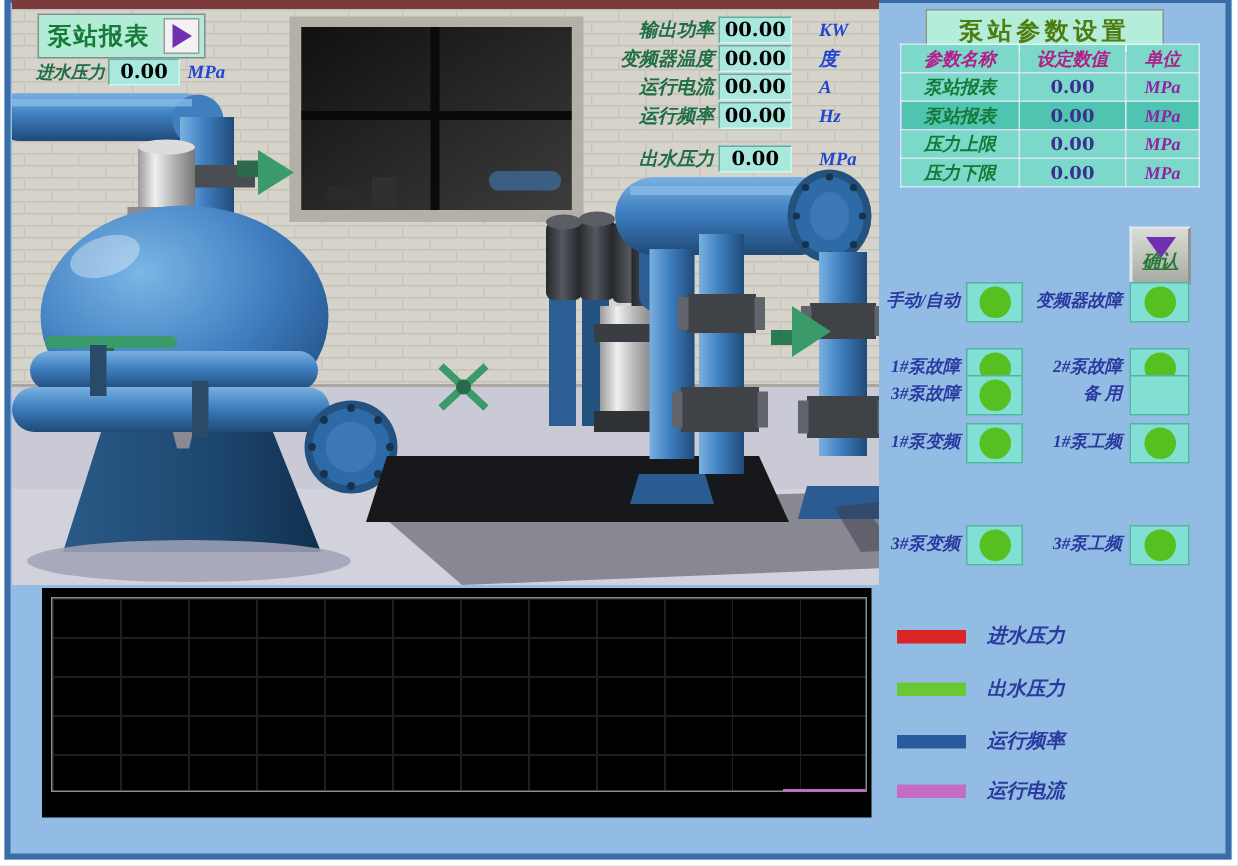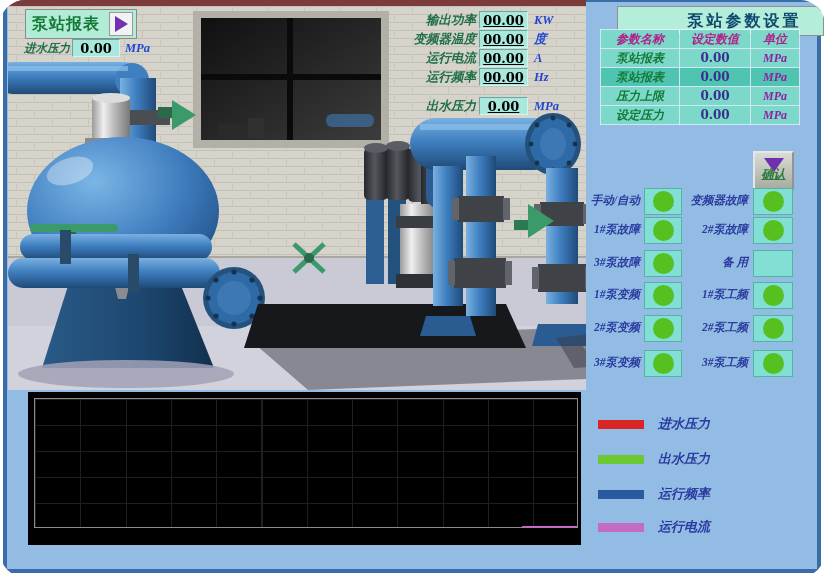--- a/index.html
+++ b/index.html
@@ -1,42 +1,42 @@
 <!DOCTYPE html>
 <html><head>
 <meta charset="utf-8">
 <style>
   html,body{margin:0;padding:0;background:#ffffff;}
   #screen{position:relative;width:825px;height:577px;background:#ffffff;overflow:hidden;
-          font-family:"Liberation Serif",serif;border-radius:25px;}
+          font-family:"Liberation Serif",serif;}
   .app-bg{position:absolute;left:3px;top:0;width:818px;height:573px;background:#92bce4;
           border:4px solid #3a6ca8;border-top-width:2px;box-sizing:border-box;}
   
   .scene{position:absolute;left:8px;top:6px;width:578px;height:384px;background:#d6d3cb;overflow:hidden;}
   .top-stripe{position:absolute;left:8px;top:0;width:578px;height:6px;background:#7b3b3b;}
   
   .btn-report{position:absolute;left:25px;top:9px;width:112px;height:30px;background:#b2ecd6;
       border:1px solid #8a8a8a;display:flex;align-items:center;justify-content:space-between;
       padding:0 3px 0 6px;box-sizing:border-box;cursor:pointer;}
   .btn-report .lbl{font-size:16px;font-weight:bold;color:#157a38;letter-spacing:1px;}
   .play-box{width:22px;height:22px;background:#f2f2f2;border:1px solid #999;display:flex;align-items:center;justify-content:center;}
   .play-tri{width:0;height:0;border-left:13px solid #7030b0;border-top:8px solid transparent;border-bottom:8px solid transparent;}
   .field-row{position:absolute;display:flex;align-items:center;}
   .hmi-label{font-style:italic;font-weight:bold;color:#1e6e46;font-size:12.5px;white-space:nowrap;}
   .hmi-unit{font-style:italic;font-weight:bold;color:#2346d0;font-size:12.5px;white-space:nowrap;}
   .val-box{background:#a9e9dd;border:1px solid #6aa79c;border-right-color:#d2f6ef;border-bottom-color:#d2f6ef;
       color:#000;font-family:"DejaVu Serif",serif;font-weight:bold;font-size:13px;
       display:flex;align-items:center;justify-content:center;box-sizing:border-box;}
   .readout{position:absolute;left:404px;display:flex;align-items:center;}
   .readout .hmi-label{display:inline-block;width:72px;text-align:right;margin-right:3px;font-family:Liberation Serif, serif;}
-  .readout .val-box{width:49px;height:18px;margin-right:6px;text-decoration:underline;}
+  .readout .val-box{width:49px;height:18px;margin-right:18px;}
   
   .panel-title{position:absolute;left:617px;top:6px;width:157px;height:28px;background:#b4edd9;
       border:1px solid #909090;display:flex;align-items:center;justify-content:center;
-      font-size:16px;font-weight:bold;color:#0c4a6e;letter-spacing:3px;padding-left:48px;}
+      font-size:16px;font-weight:bold;color:#4d7c0f;letter-spacing:3px;}
   table.params{position:absolute;left:600px;top:29px;width:196px;border-collapse:collapse;table-layout:fixed;
       border:1px solid #8f8f8f;font-size:12px;}
   table.params td,table.params th{border:1px solid rgba(255,255,255,.6);text-align:center;padding:0;height:18px;overflow:hidden;white-space:nowrap;}
   table.params tr.hdr{height:19px;background:#7cd8c8;}
   table.params tr.lt{background:#7cd8c8;}
   table.params tr.dk{background:#4fc4b0;}
   .c-hdr{color:#b0208a;font-weight:bold;font-style:italic;}
   .c-name{color:#157a38;font-weight:bold;font-style:italic;}
   .c-val{color:#3a2f8f;font-weight:bold;font-family:"DejaVu Serif",serif;}
   .c-unit{color:#8f22a5;font-weight:bold;font-style:italic;}
@@ -316,21 +316,21 @@
       <td class="c-name">泵站报表</td>
       <td class="c-val">0.00</td>
       <td class="c-unit">MPa</td>
     </tr>
     <tr class="lt">
       <td class="c-name">压力上限</td>
       <td class="c-val">0.00</td>
       <td class="c-unit">MPa</td>
     </tr>
     <tr class="lt">
-      <td class="c-name">设定压力</td>
+      <td class="c-name">压力下限</td>
       <td class="c-val">0.00</td>
       <td class="c-unit">MPa</td>
     </tr>
   </tbody>
     </table>
 
   <div class="btn-confirm">
     <span class="confirm-tri"></span>
     <span class="lbl">确认</span>
   </div>
@@ -339,21 +339,21 @@
     <div class="s-row" style="top:2px;">
       <span class="s-lab l1">手动/自动</span>
       <span class="ind i1 led-on">
           <span class="dot" style="background: rgb(85, 192, 32);"></span>
         </span>
       <span class="s-lab l2">变频器故障</span>
       <span class="ind i2 led-on">
           <span class="dot" style="background: rgb(85, 192, 32);"></span>
         </span>
     </div>
-    <div class="s-row" style="top:31px;text-decoration:underline;">
+    <div class="s-row" style="top:46px;text-decoration:underline;">
       <span class="s-lab l1">1#泵故障</span>
       <span class="ind i1 led-on">
           <span class="dot" style="background: rgb(85, 192, 32);"></span>
         </span>
       <span class="s-lab l2">2#泵故障</span>
       <span class="ind i2 led-on">
           <span class="dot" style="background: rgb(85, 192, 32);"></span>
         </span>
     </div>
     <div class="s-row" style="top:64px;">
@@ -363,30 +363,20 @@
         </span>
       <span class="s-lab l2">备  用</span>
       <span class="ind i2"></span>
     </div>
     <div class="s-row" style="top:96px;">
       <span class="s-lab l1">1#泵变频</span>
       <span class="ind i1 led-on">
           <span class="dot" style="background: rgb(85, 192, 32);"></span>
         </span>
       <span class="s-lab l2">1#泵工频</span>
-      <span class="ind i2 led-on">
-          <span class="dot" style="background: rgb(85, 192, 32);"></span>
-        </span>
-    </div>
-    <div class="s-row" style="top:129px;">
-      <span class="s-lab l1">2#泵变频</span>
-      <span class="ind i1 led-on">
-          <span class="dot" style="background: rgb(85, 192, 32);"></span>
-        </span>
-      <span class="s-lab l2">2#泵工频</span>
       <span class="ind i2 led-on">
           <span class="dot" style="background: rgb(85, 192, 32);"></span>
         </span>
     </div>
     <div class="s-row" style="top:164px;">
       <span class="s-lab l1">3#泵变频</span>
       <span class="ind i1 led-on">
           <span class="dot" style="background: rgb(85, 192, 32);"></span>
         </span>
       <span class="s-lab l2">3#泵工频</span>

